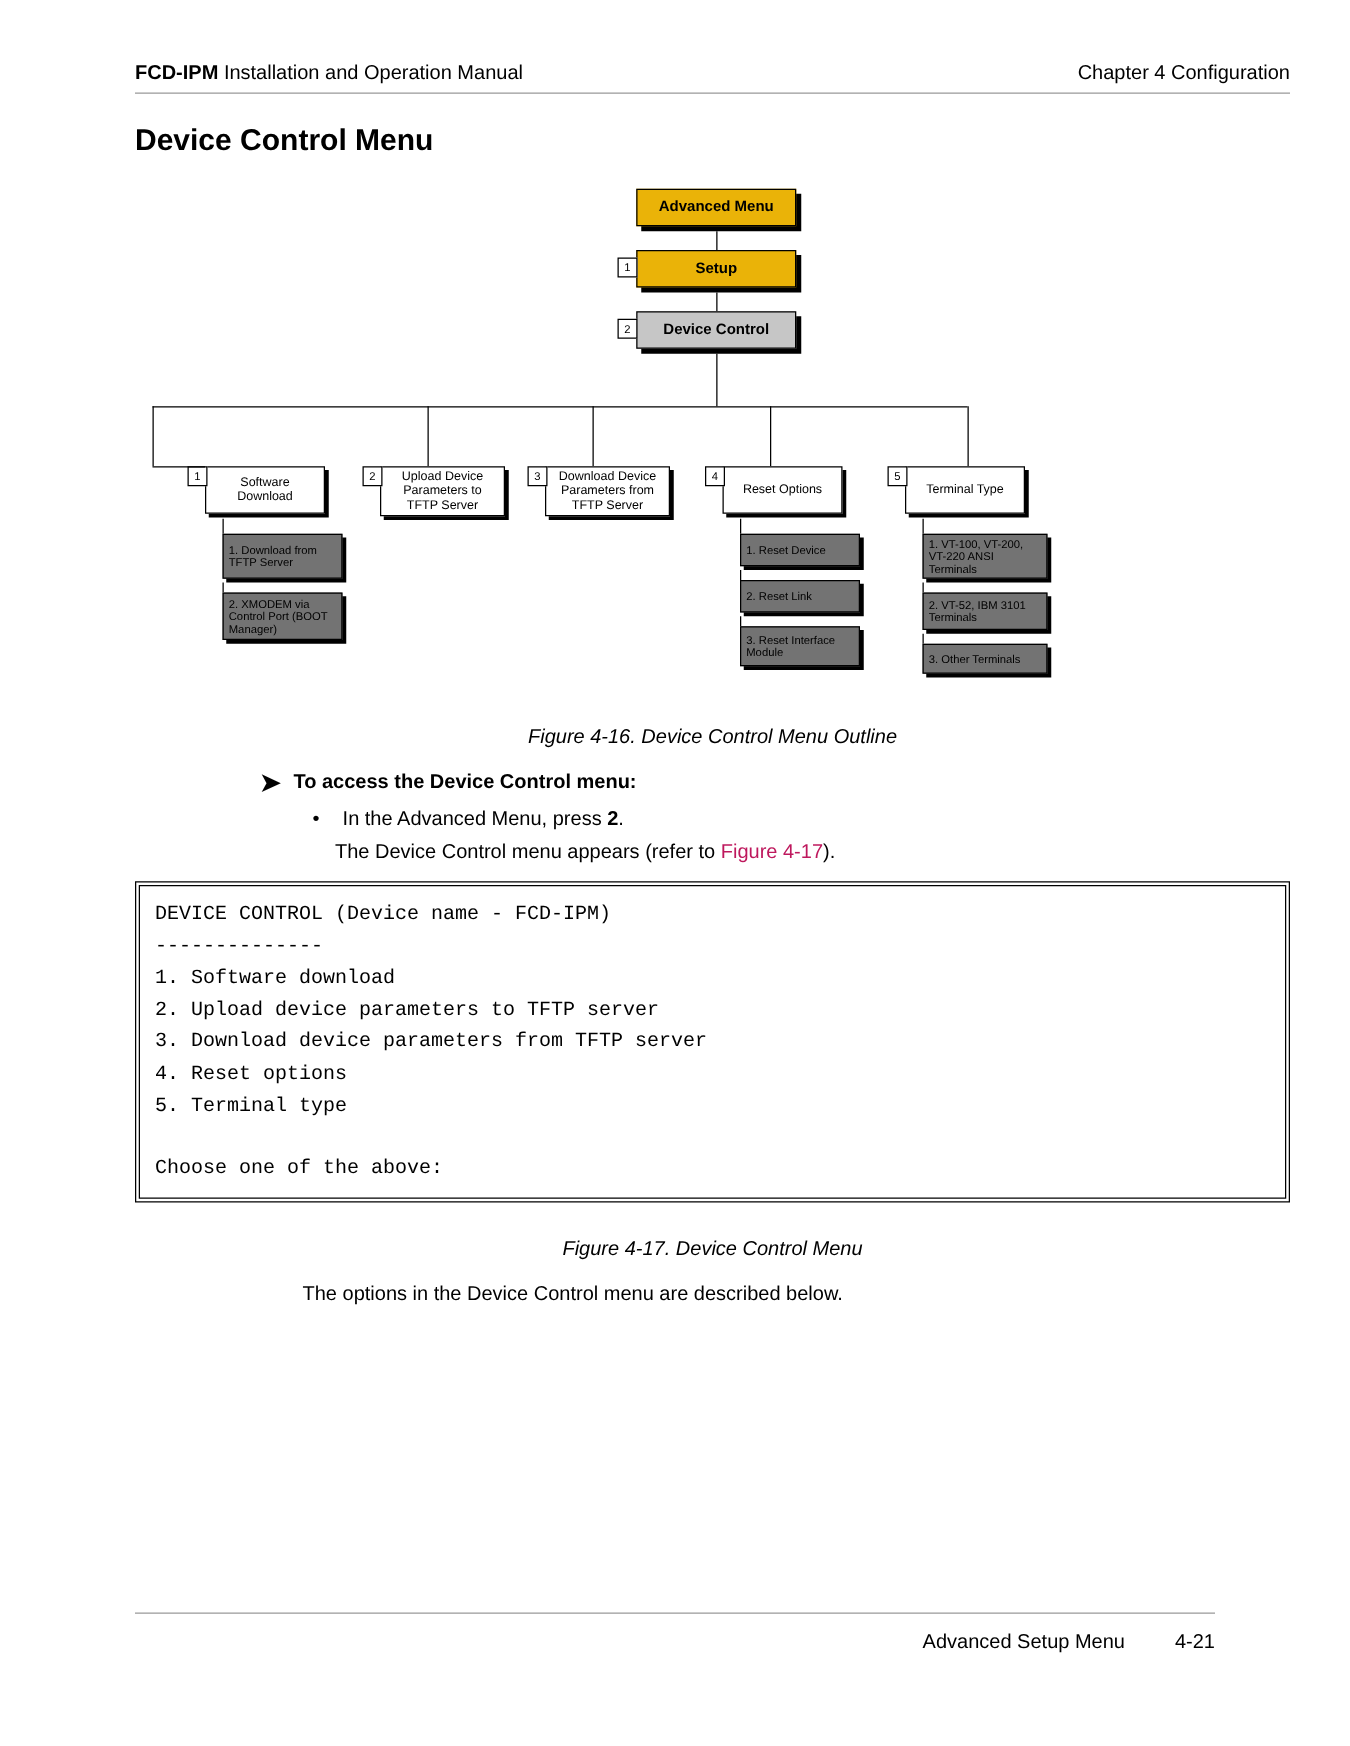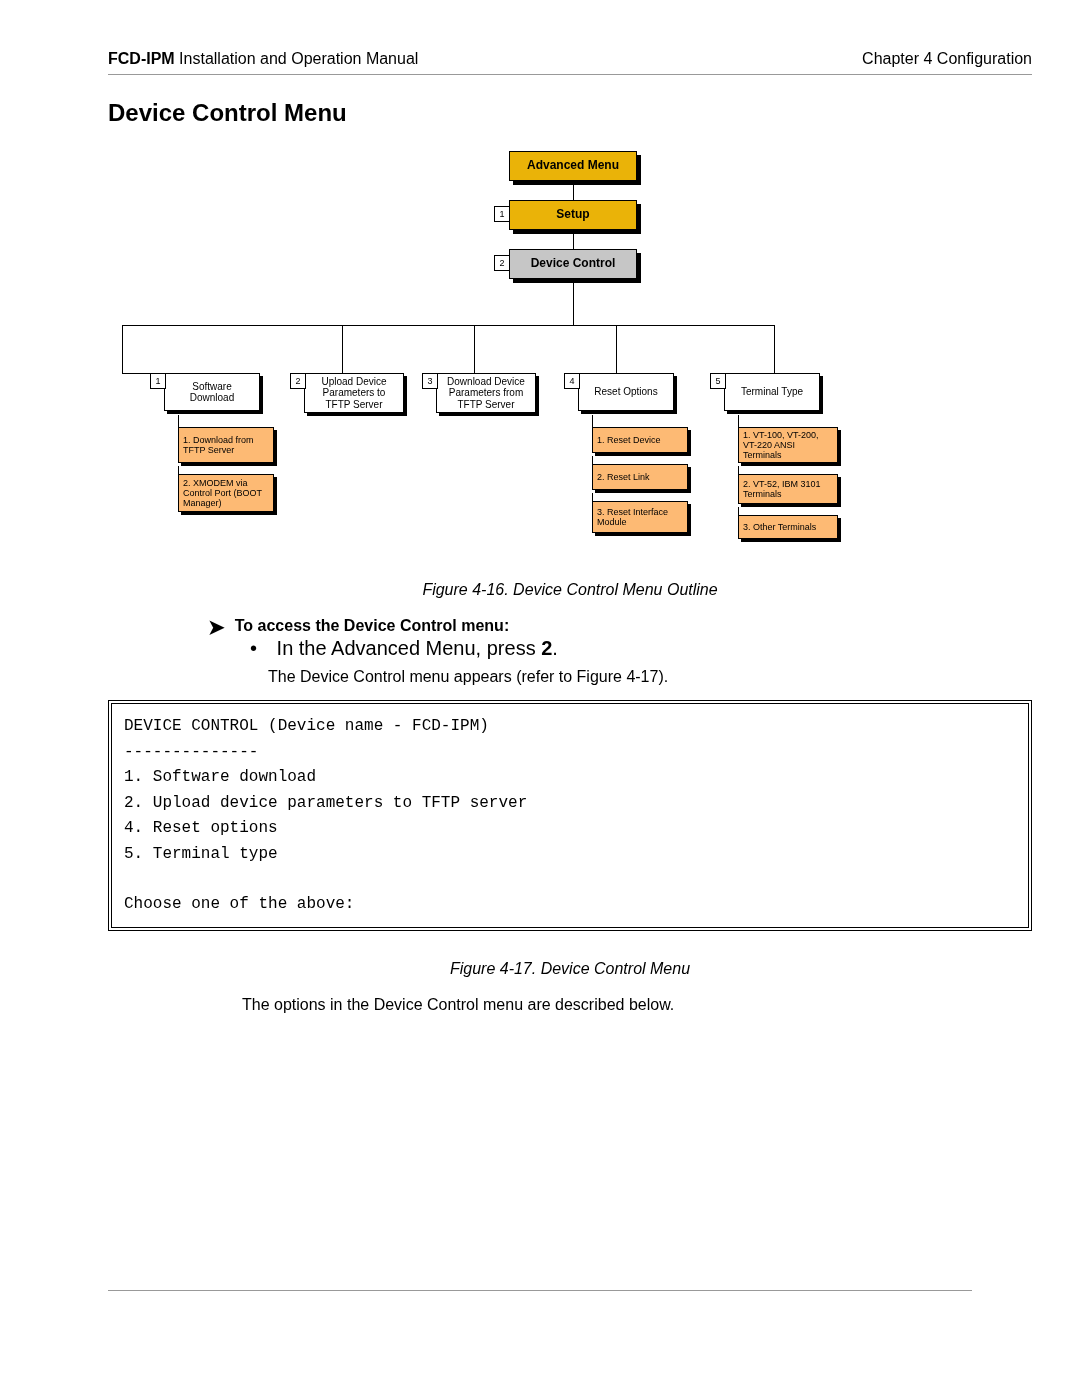--- a/index.html
+++ b/index.html
@@ -15,31 +15,31 @@
   .mbox .face{position:absolute;left:0;top:0;width:100%;height:100%;background:#eab308;border:1px solid #000;display:flex;align-items:center;justify-content:center;font-size:12px;font-weight:700;text-align:center;line-height:1.15;box-sizing:border-box;padding:2px 4px}
   .mbox.gray .face{background:#c6c6c6}
   .tag{position:absolute;width:14px;height:14px;border:1px solid #000;background:#fff;font-size:9px;display:flex;align-items:center;justify-content:center;line-height:1}
   
   .sbox{position:absolute;box-sizing:border-box}
   .sbox .shadow{position:absolute;left:3px;top:3px;width:100%;height:100%;background:#000}
   .sbox .face{position:absolute;left:0;top:0;width:100%;height:100%;background:#fff;border:1px solid #000;font-size:10px;text-align:center;line-height:1.15;box-sizing:border-box;padding:3px 4px;display:flex;align-items:center;justify-content:center}
   
   .opt{position:absolute;box-sizing:border-box}
   .opt .shadow{position:absolute;left:3px;top:3px;width:100%;height:100%;background:#000}
-  .opt .face{position:absolute;left:0;top:0;width:100%;height:100%;background:#fdba74;border:1px solid #000;font-size:9px;text-align:left;line-height:1.12;box-sizing:border-box;padding:3px 4px;display:flex;align-items:center}
+  .opt .face{position:absolute;left:0;top:0;width:100%;height:100%;background:#737373;border:1px solid #000;font-size:9px;text-align:left;line-height:1.12;box-sizing:border-box;padding:3px 4px;display:flex;align-items:center}
   .line{position:absolute;background:#000}
   .fig-caption{text-align:center;font-style:italic;font-size:16px;margin:6px 0 18px 0}
   
   .instr{margin-left:96px}
   .arrow-line{display:flex;align-items:flex-start;font-weight:700;font-size:16px}
   .arrow-line .arrow{font-size:20px;margin-right:10px;margin-left:4px;line-height:1}
-  .bullet-line{margin:0 0 8px 46px;font-size:20px}
+  .bullet-line{margin:10px 0 8px 46px;font-size:16px}
   .bullet-line .bull{margin-right:14px}
   .plain-line{margin:6px 0 14px 64px;font-size:16px}
-  .plain-line a{color:#000000;text-decoration:none}
+  .plain-line a{color:#be185d;text-decoration:none}
   
   .term{border:4px double #000;padding:10px 12px;font-family:"Courier New",monospace;font-size:16px;line-height:1.6}
   
   .footer-line{position:absolute;left:108px;right:108px;bottom:60px;border-top:1px solid #999}
   .footer-row{position:absolute;left:108px;right:108px;bottom:28px;display:flex;justify-content:flex-end;font-size:16px}
   .footer-row span{margin-left:40px}
 </style>
 </head>
 <body>
 
@@ -176,24 +176,29 @@
     <div class="plain-line">
       <span>The Device Control menu appears (refer to </span><a href="#">Figure 4-17</a><span>).</span>
     </div>
   </div>
 
   <div class="term">
     <div>DEVICE CONTROL (Device name - FCD-IPM)</div>
     <div>--------------</div>
     <div>1. Software download</div>
     <div>2. Upload device parameters to TFTP server</div>
+    <div>3. Download device parameters from TFTP server</div>
     <div>4. Reset options</div>
     <div>5. Terminal type</div>
     <div style="height:24px"></div>
     <div>Choose one of the above:</div>
   </div>
 
   <div class="fig-caption" style="margin-top:29px">Figure 4-17.  Device Control Menu</div>
 
   <div style="text-align:left;margin-left:134px;font-size:16px;">The options in the Device Control menu are described below.</div>
 
   <div class="footer-line"></div>
+  <div class="footer-row">
+    <span>Advanced Setup Menu</span>
+    <span>4-21</span>
+  </div>
 </div>
 
 </body></html>

